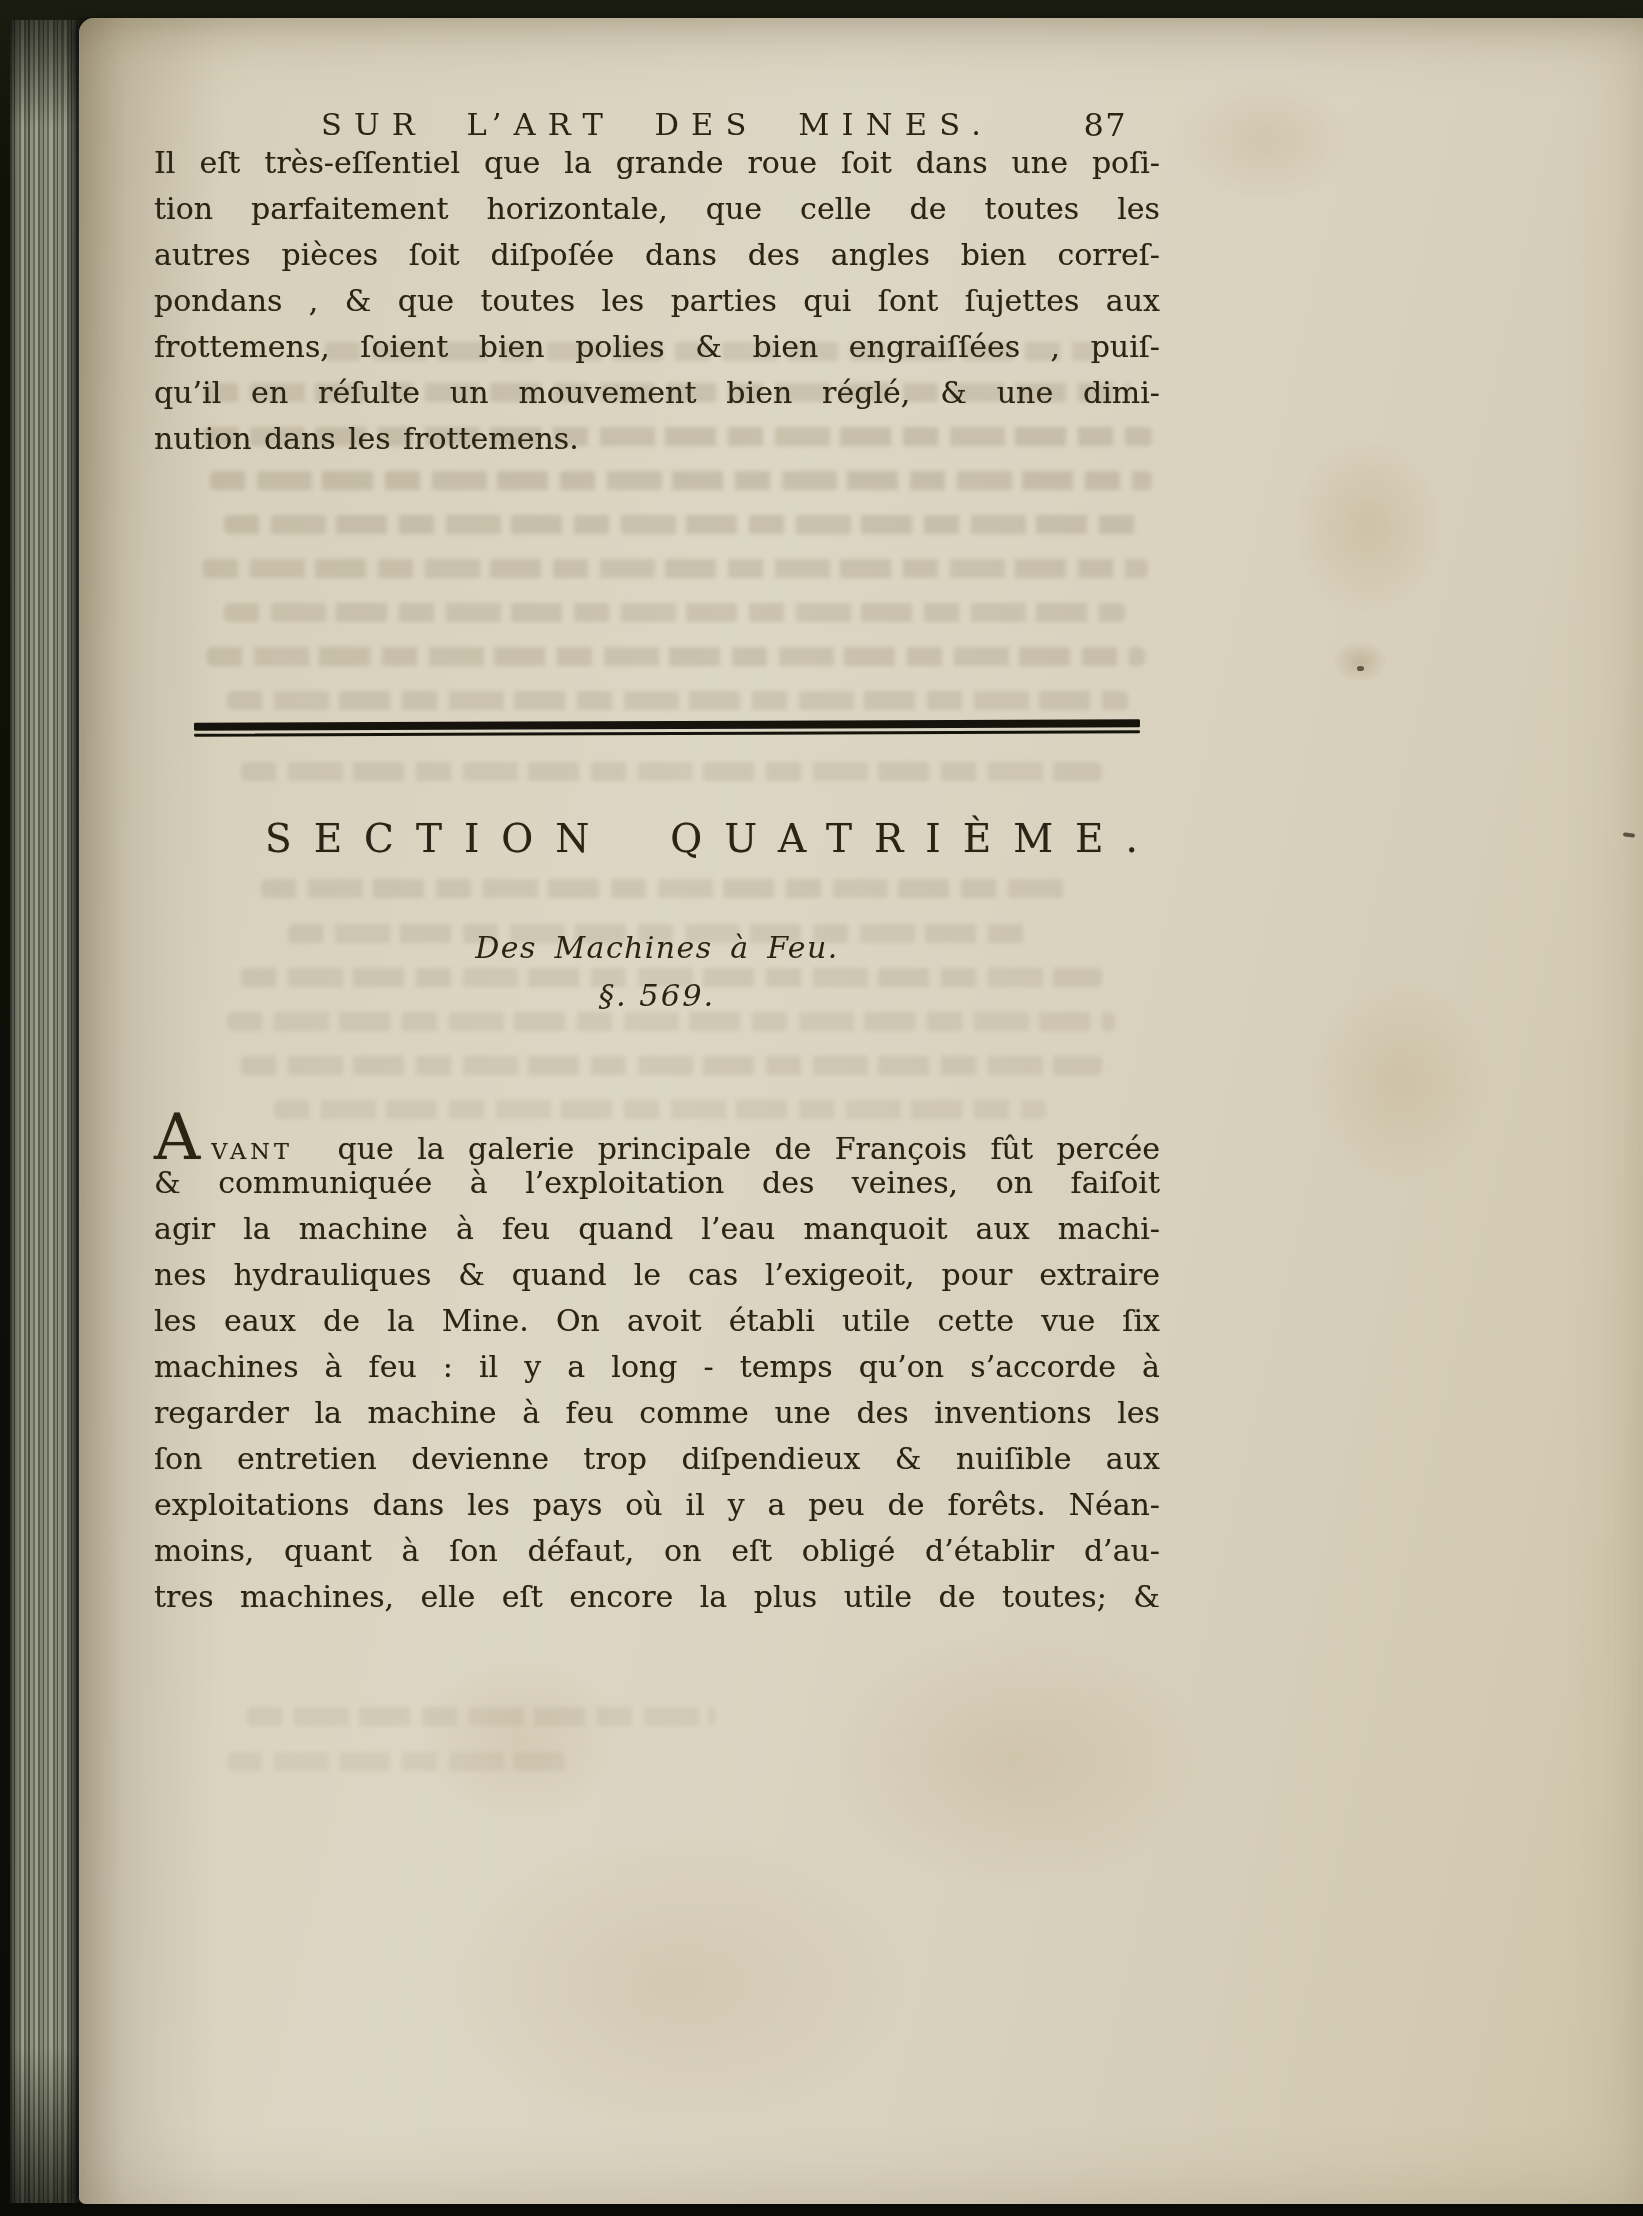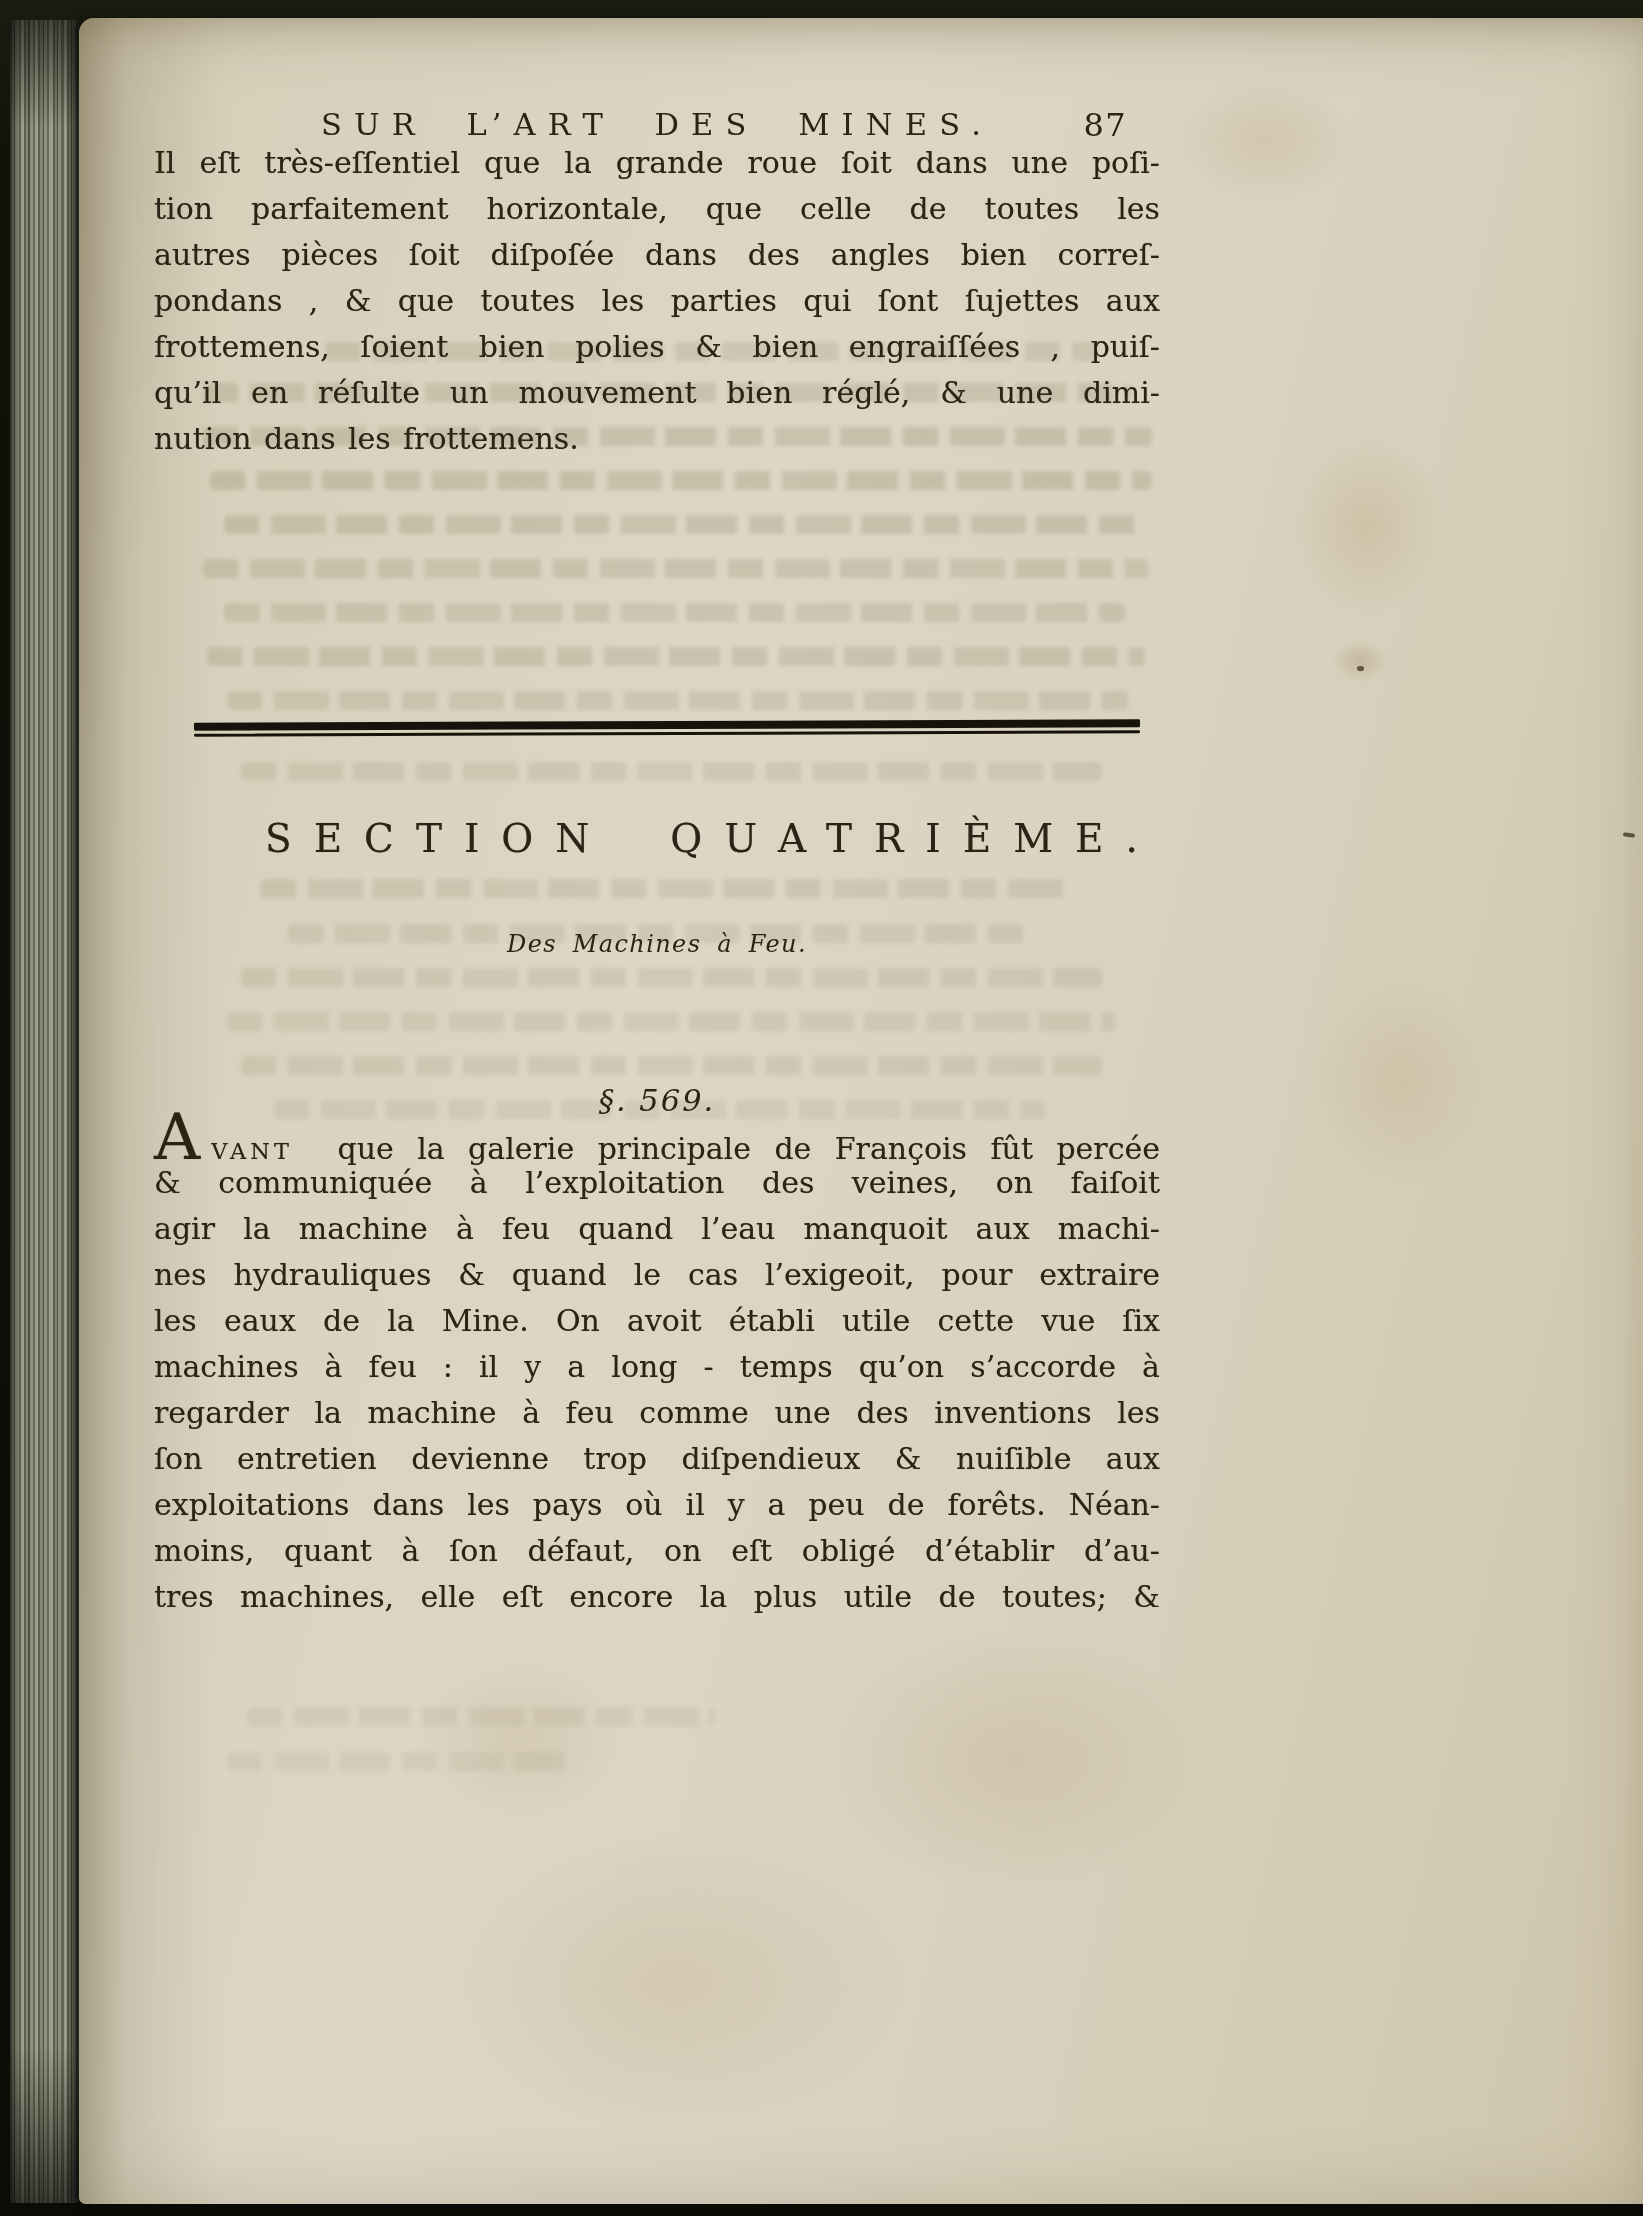--- a/index.html
+++ b/index.html
@@ -53,22 +53,22 @@
   .initial{font-size:64px;line-height:46px;margin-right:11px}
   .lead-caps{font-size:22.4px;letter-spacing:4.1px;margin-right:21px}
 
   .divider{position:absolute;left:194px;top:721px;width:946px;transform:rotate(-.2deg)}
   .rule-thick{height:7.5px;background:#16120c;border-radius:1.4px}
   .rule-thin{height:2.7px;background:#16120c;margin-top:3.4px;border-radius:1.4px}
 
   .section-heading{position:absolute;left:154px;top:816px;width:1006px;text-align:right;
     font-size:39px;font-weight:normal;letter-spacing:22px;word-spacing:24.4px;color:#2a2316;text-shadow:0 0 0.7px rgba(42,35,22,.4)}
   .section-subtitle{position:absolute;left:154px;top:930px;width:1006px;text-align:center;
-    font-style:italic;font-weight:normal;font-size:24px;letter-spacing:1.4px;word-spacing:6.8px;color:#2b2415}
-  .article-number{position:absolute;left:154px;top:1083px;width:1006px;text-align:center;
+    font-style:italic;font-weight:normal;font-size:30px;letter-spacing:1.4px;word-spacing:6.8px;color:#2b2415}
+  .article-number{position:absolute;left:154px;top:978px;width:1006px;text-align:center;
     font-style:italic;font-size:30.5px;letter-spacing:2px;color:#2b2415}
 
   .speck{position:absolute;background:#4a3c24;border-radius:50%;opacity:.8}
   .s1{left:1357px;top:666px;width:6.8px;height:4.7px}
   .s2{left:1623px;top:833px;width:11.5px;height:4.1px;border-radius:2px;transform:rotate(8deg);background:#3f3626}
 </style>
 </head>
 <body>
 
 <div class="stage">

